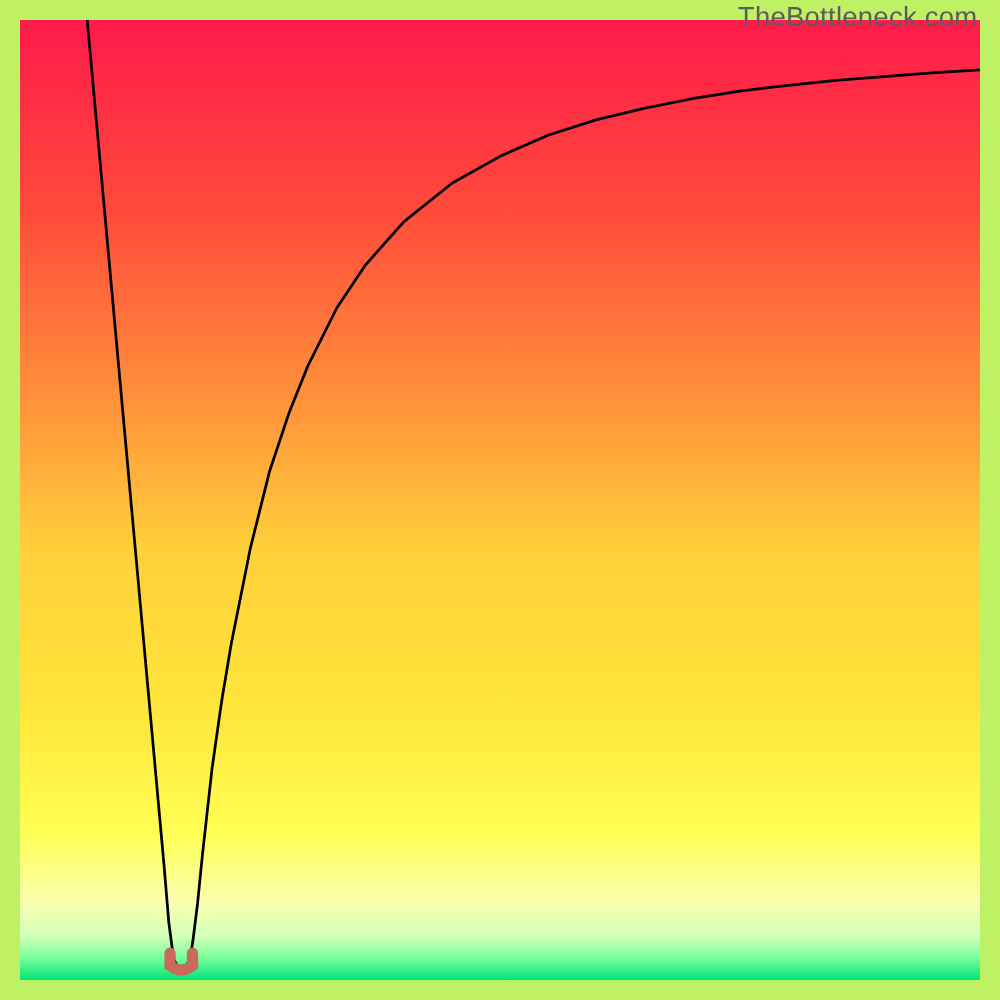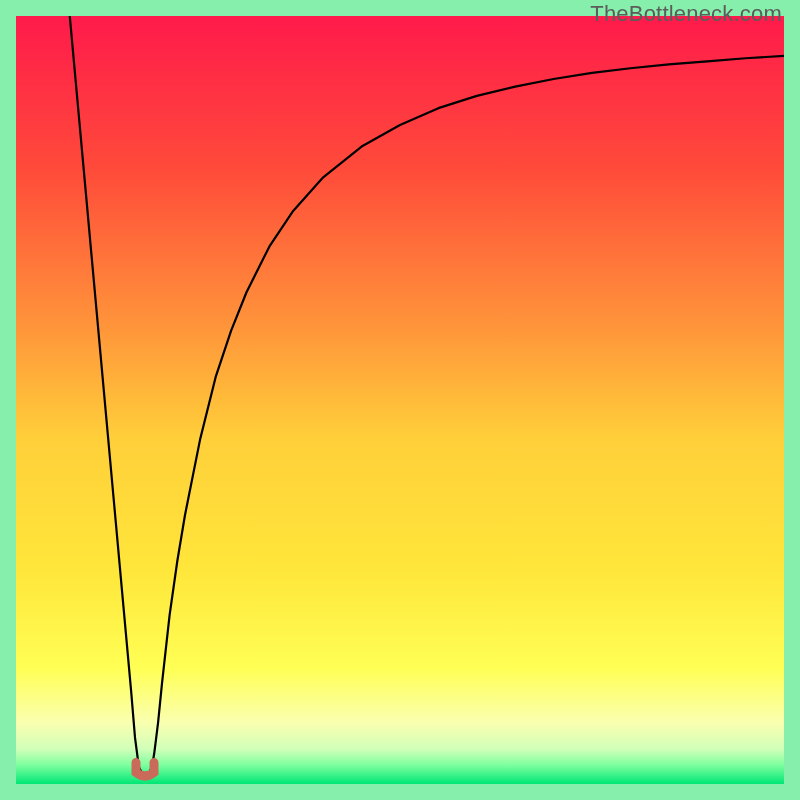--- a/index.html
+++ b/index.html
@@ -8,21 +8,21 @@
     width: 800px;
     height: 800px;
     background: #000;
     overflow: hidden;
     font-family: Arial, Helvetica, sans-serif;
   }
   .frame {
     position: absolute;
     width: 800px;
     height: 800px;
-    background: #86efac;
+    background: #bef264;
   }
   .plot {
     position: absolute;
     left: 16px;
     top: 16px;
     width: 768px;
     height: 768px;
   }
   .watermark {
     position: absolute;

